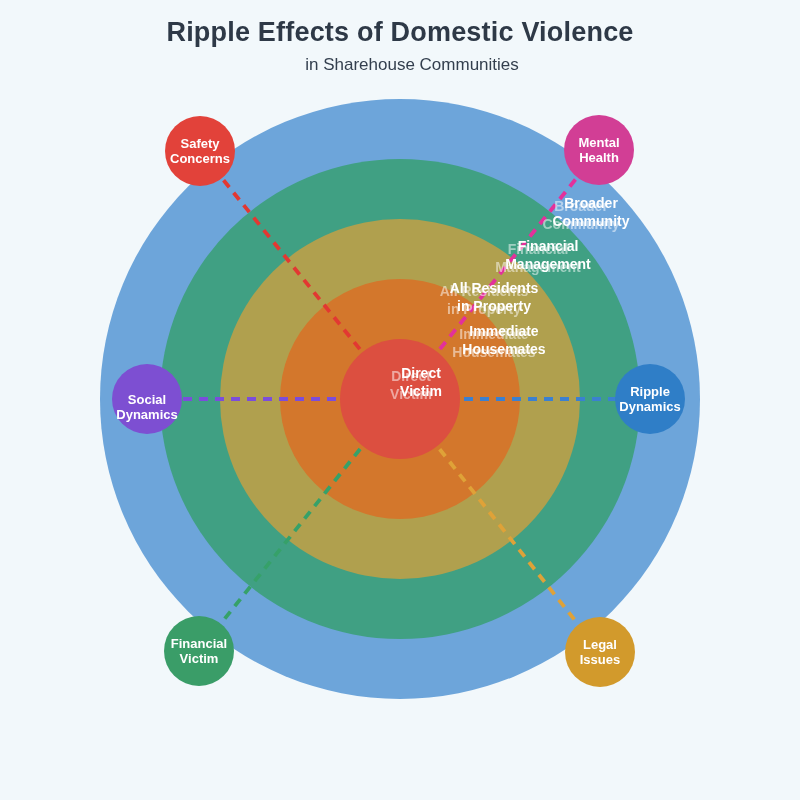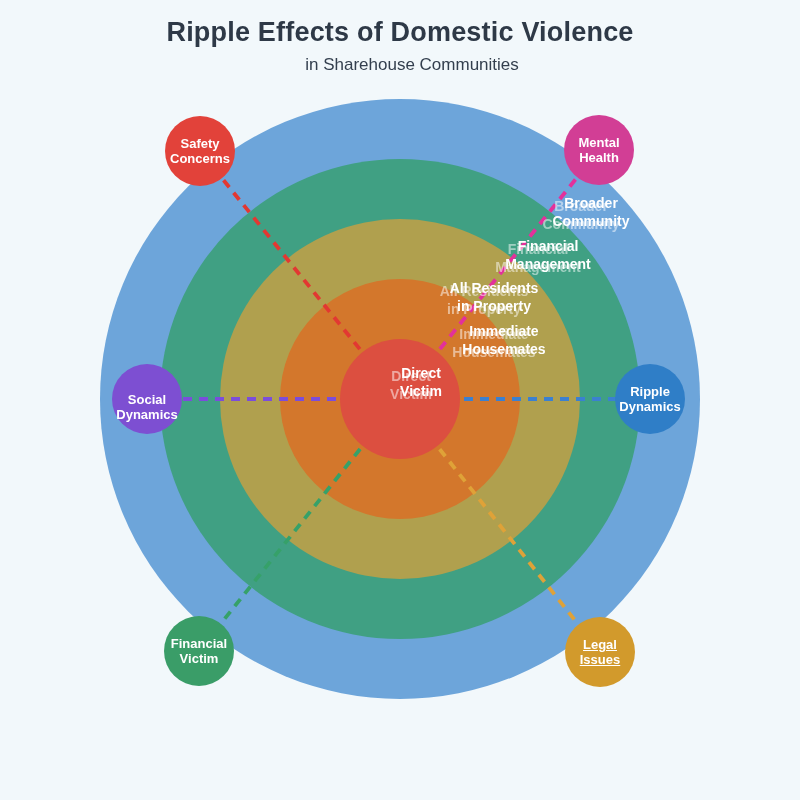--- a/index.html
+++ b/index.html
@@ -100,18 +100,18 @@
         <span>Dynamics</span>
       </div>
       <div class="label node-label" style="left: 650px; top: 399px;">
         <span>Ripple</span>
         <span>Dynamics</span>
       </div>
       <div class="label node-label" style="left: 199px; top: 651px;">
         <span>Financial</span>
         <span>Victim</span>
       </div>
-      <div class="label node-label" style="left: 600px; top: 652px; text-decoration: underline;">
+      <div class="label node-label" style="left: 600px; top: 652px;">
         <span>Legal</span>
         <span>Issues</span>
       </div>
     </div>
 </div>
 
 </body></html>

